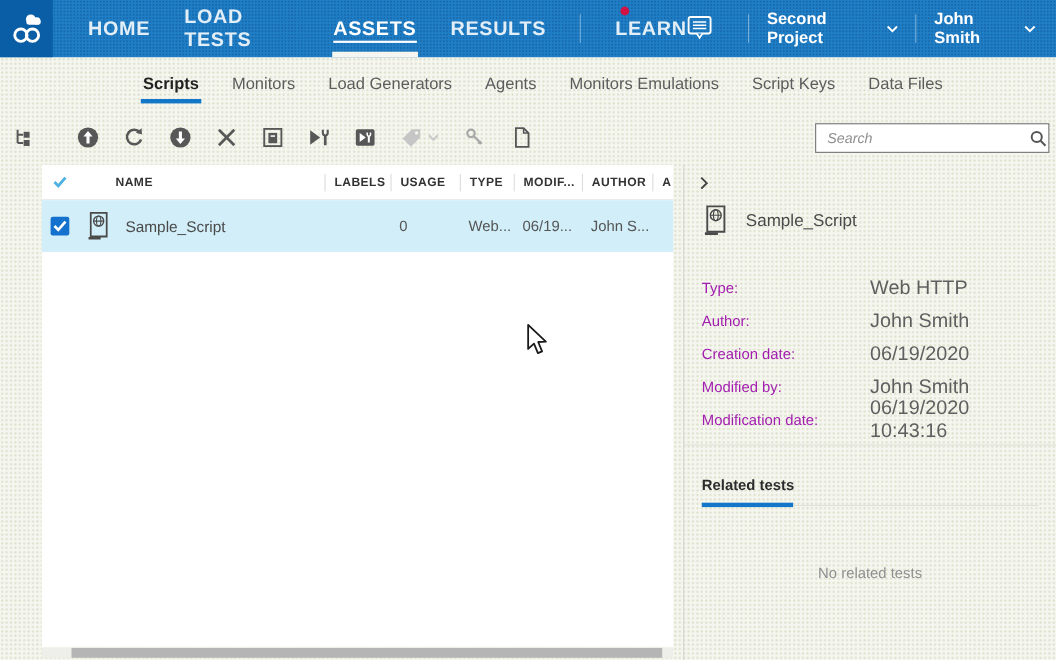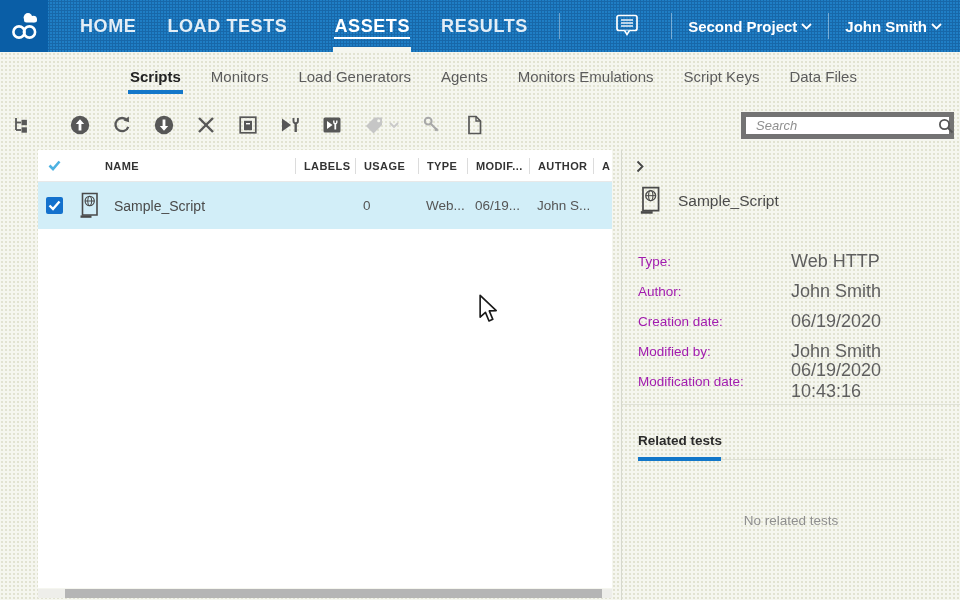--- a/index.html
+++ b/index.html
@@ -19,21 +19,21 @@
     background-image:radial-gradient(rgba(10,62,118,.35) 1px, transparent 1.1px);
     background-size:3px 3px;
     display:flex; align-items:center;
   }
   .logo-tile { width:48px; height:52px; background:#0a5ea6; display:flex;
     align-items:center; justify-content:center; flex:0 0 auto; }
   .nav { display:flex; align-items:center; height:100%; gap:31px; margin-left:32px; }
   .nav-item { position:relative; display:flex; align-items:center; height:100%;
     color:rgba(255,255,255,.88); font-size:18px; font-weight:600;
     letter-spacing:.6px; cursor:pointer; }
-  .nav-item.active { color:#fff;margin-left:16px; }
+  .nav-item.active { color:#fff; }
   .nav-item.active::before { content:""; position:absolute; left:0; right:0;
     bottom:13px; height:2px; background:#fff; }
   .nav-item.active::after { content:""; position:absolute; left:-1px; right:-1px;
     bottom:0; height:5px; background:#f5f6ef; }
   .nav-dot { position:absolute; top:6px; left:5px; width:8px; height:8px;
     border-radius:50%; background:#d11243; }
   .nav-sep { width:1px; height:26px; background:rgba(255,255,255,.4); }
   .top-right { margin-left:auto; display:flex; align-items:center; padding-right:18px; }
   .top-btn { display:flex; align-items:center; gap:4px; color:#fff; font-size:15px;
     font-weight:700; cursor:pointer; }
@@ -51,21 +51,21 @@
 
   
   .toolbar { position:absolute; left:0; top:100px; width:960px; height:50px;
     display:flex; align-items:center; }
   .tbicon { width:24px; height:24px; display:flex; align-items:center;
     justify-content:center; cursor:pointer; flex:0 0 auto; }
   .tree-btn { margin-left:9px; }
   .tb-group { display:flex; align-items:center; gap:18px; margin-left:35px; }
   .tb-tag { width:40px; }
   .search-wrap { position:absolute; right:6px; top:12px; width:213px; height:27px;
-    background:#fff; border:5px solid #737373; display:flex; align-items:center; }
+    background:#fff; border:1px solid #737373; display:flex; align-items:center; }
   .search-input { flex:1; border:none; outline:none; background:transparent;
     font-family:"Liberation Sans", sans-serif; font-size:13px; font-style:italic;
     color:#555; padding:0 4px 0 10px; }
   .search-input::placeholder { color:#8f8f8f; font-style:italic; }
   .search-btn { width:26px; display:flex; align-items:center; justify-content:center;
     cursor:pointer; }
 
   
   .table { position:absolute; left:38px; top:150px; width:574px; height:438px;
     background:#fff; }
@@ -136,20 +136,24 @@
       </g>
     </svg>
   </div>
 
   <div class="nav">
     <div class="nav-item">HOME</div>
     <div class="nav-item">LOAD TESTS</div>
     <div class="nav-item active">ASSETS</div>
     <div class="nav-item">RESULTS</div>
     <div class="nav-sep"></div>
+    <div class="nav-item">
+      <span class="nav-dot"></span>
+      <span>LEARN</span>
+    </div>
   </div>
 
   <div class="top-right">
     <div class="feedback-btn">
       <svg width="24" height="26" viewBox="0 0 24 26">
         <rect x="2" y="2.5" width="20" height="15" rx="2" fill="none" stroke="#fff" stroke-width="1.7"></rect>
         <g stroke="#fff" stroke-width="1.4">
           <line x1="6" y1="7" x2="18" y2="7"></line>
           <line x1="6" y1="10" x2="18" y2="10"></line>
           <line x1="6" y1="13" x2="18" y2="13"></line>

